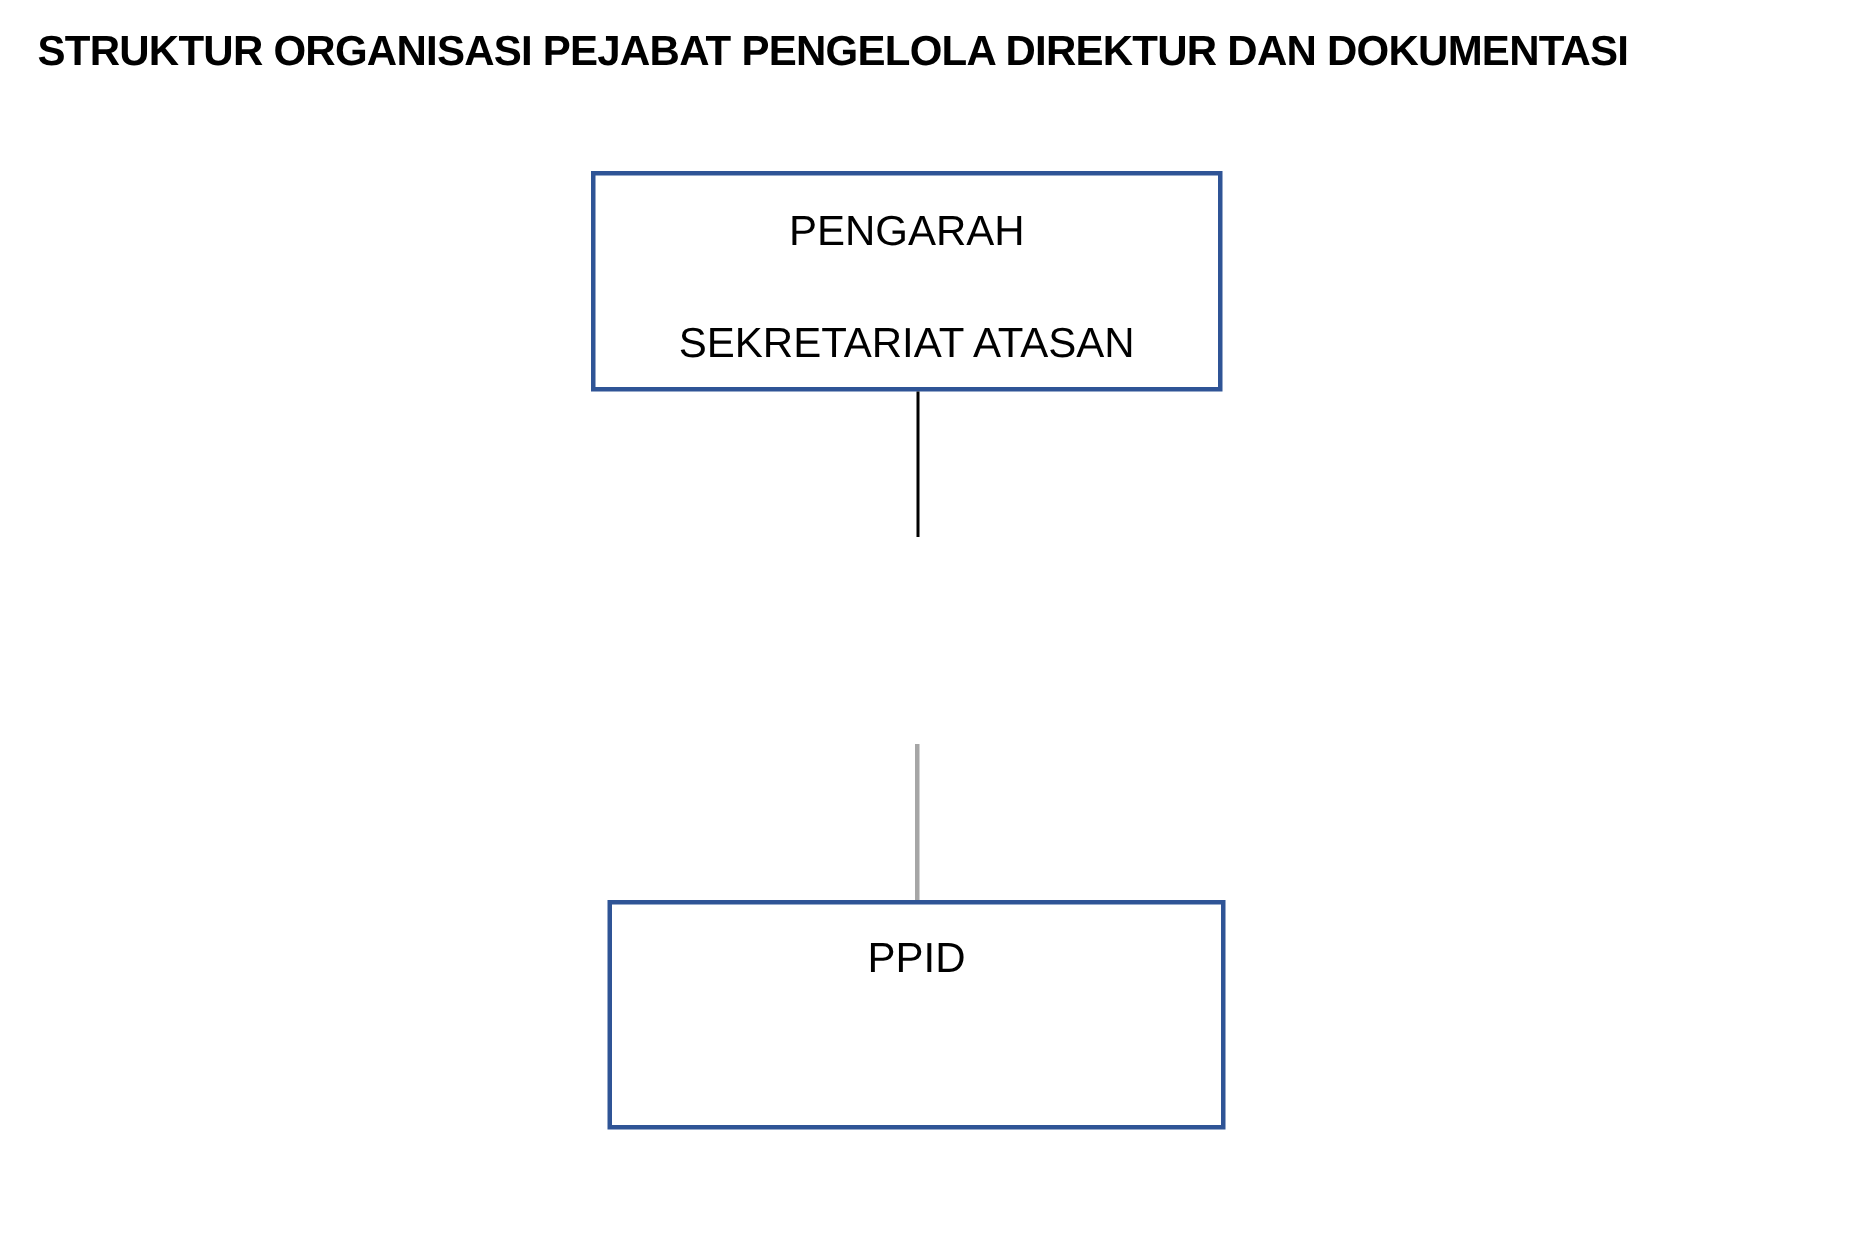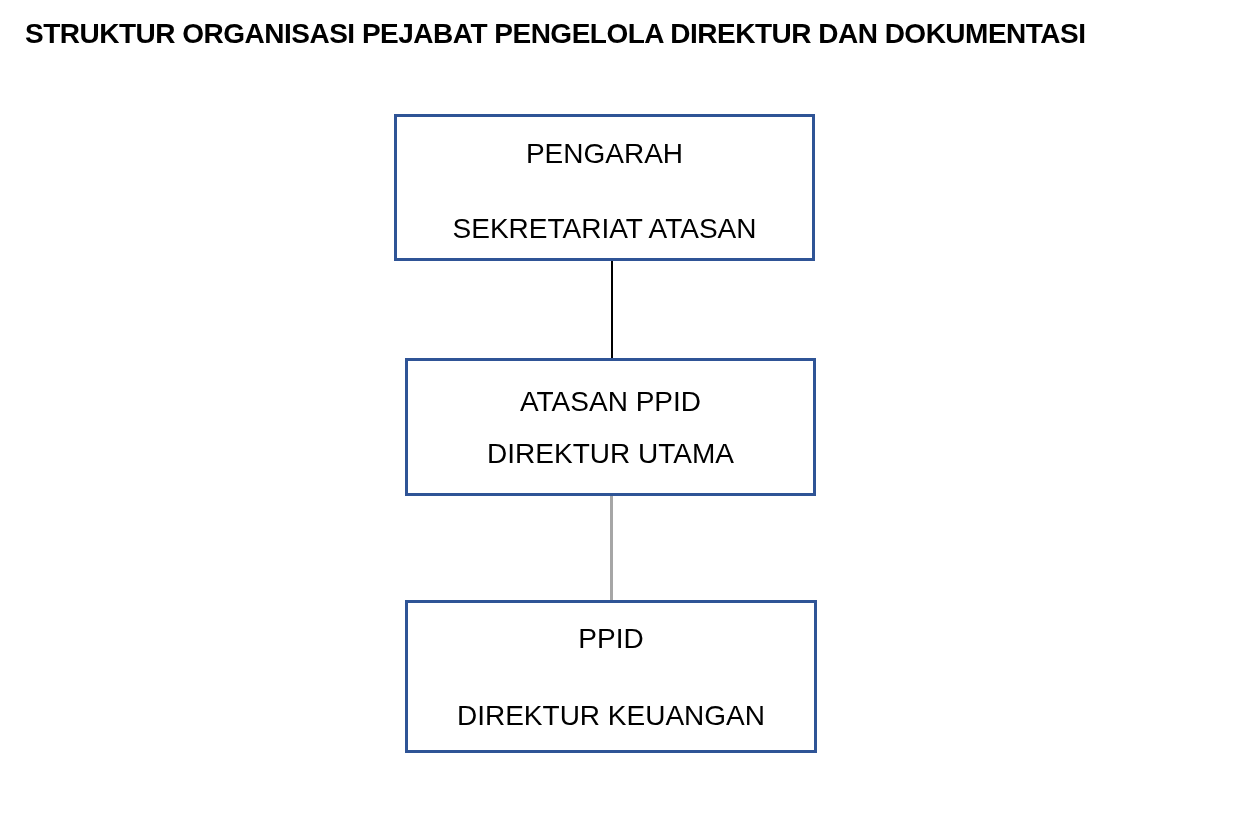--- a/index.html
+++ b/index.html
@@ -87,25 +87,20 @@
 
   <h1 class="title">STRUKTUR ORGANISASI PEJABAT PENGELOLA DIREKTUR DAN DOKUMENTASI</h1>
 
   <div class="org-box box-pengarah">
     <div>PENGARAH</div>
     <div>SEKRETARIAT ATASAN</div>
   </div>
 
   <div class="connector connector-top" style="background-color: rgb(0, 0, 0);"></div>
 
-  <div class="org-box box-atasan">
-    <div>ATASAN PPID</div>
-    <div>DIREKTUR UTAMA</div>
-  </div>
 
   <div class="connector connector-bottom" style="background-color: rgb(166, 166, 166);"></div>
 
   <div class="org-box box-ppid">
     <div>PPID</div>
-    <div>DIREKTUR KEUANGAN</div>
   </div>
 
 </div>
 
 </body></html>

